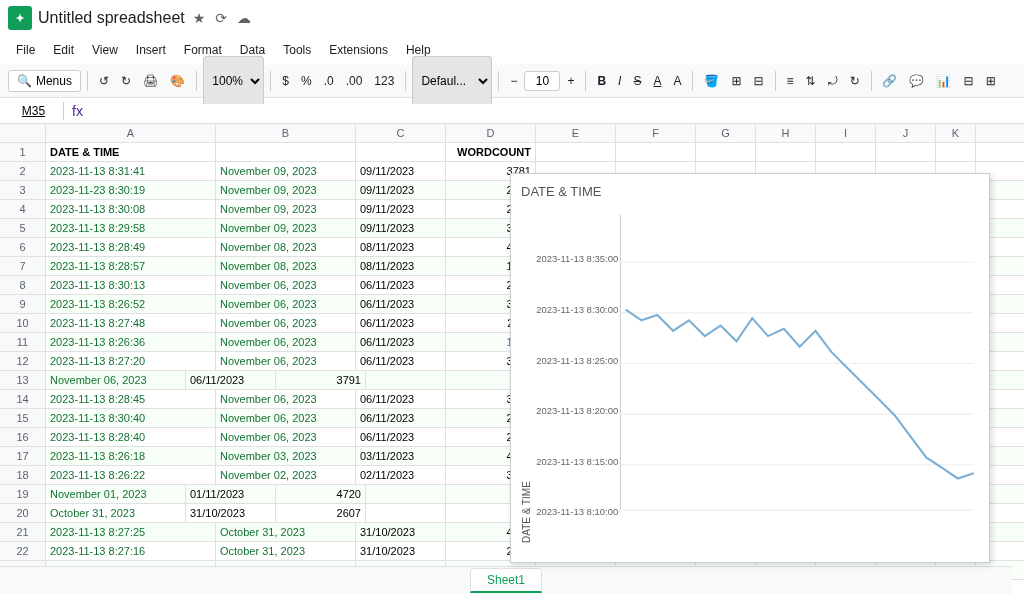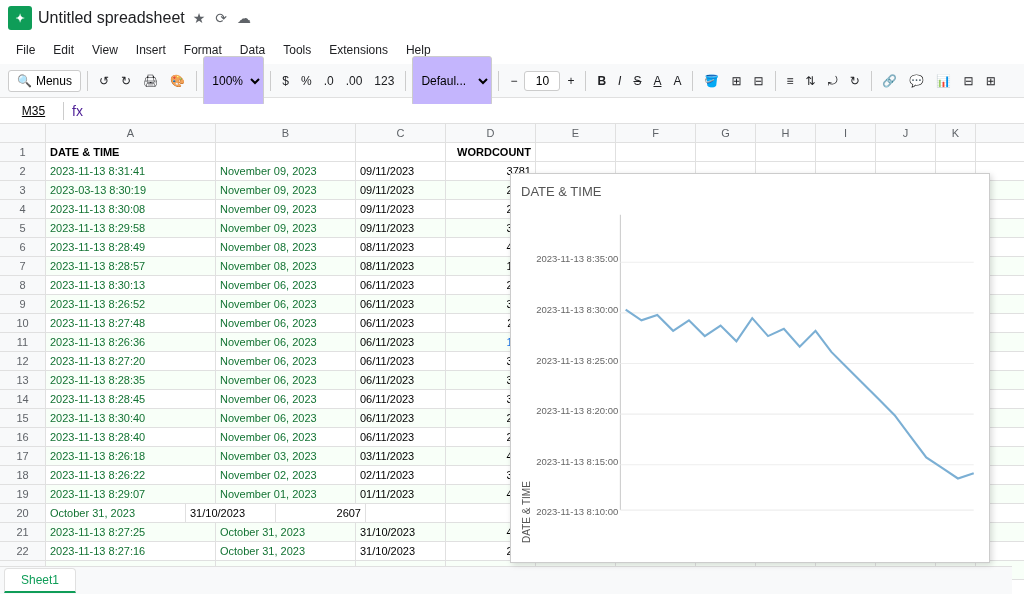--- a/index.html
+++ b/index.html
@@ -58,21 +58,21 @@
       border: none;
       background: none;
       display: flex; align-items: center;
     }
     .tb-separator { width: 1px; height: 20px; background: #ccc; margin: 0 4px; }
     .tb-select {
       border: 1px solid #ccc;
       border-radius: 3px;
       padding: 16px 4px;
       font-size: 12px;
-      background: #c4b5fd;
+      background: #e5e5e5;
       cursor: pointer;
     }
     .tb-font-size {
       width: 36px;
       border: 1px solid #ccc;
       border-radius: 3px;
       padding: 2px 4px;
       font-size: 12px;
       text-align: center;
     }
@@ -232,20 +232,21 @@
       display: flex;
       align-items: center;
       height: 28px;
       border-top: 1px solid #e0e0e0;
       background: #f8f9fa;
       padding: 0 4px;
       position: fixed;
       bottom: 0;
       left: 0;
       right: 12px;
+      justify-content: center;
     }
     .sheet-tab {
       padding: 4px 16px;
       font-size: 12px;
       border: 1px solid #e0e0e0;
       border-bottom: none;
       border-radius: 4px 4px 0 0;
       background: #fff;
       cursor: pointer;
       color: #202124;
@@ -405,21 +406,21 @@
           <div class="cell col-e"></div>
           <div class="cell col-f"></div>
           <div class="cell col-g"></div>
           <div class="cell col-h"></div>
           <div class="cell col-i"></div>
           <div class="cell col-j"></div>
           <div class="cell col-k"></div>
         </div>
         <div class="grid-row alt">
           <div class="row-num">3</div>
-          <div class="cell col-a cell-green">2023-03-13 8:30:19</div>
+          <div class="cell col-a cell-green">2023-11-23 8:30:19</div>
           <div class="cell col-b cell-green">November 09, 2023</div>
           <div class="cell col-c">09/11/2023</div>
           <div class="cell col-d">2873</div>
           <div class="cell col-e"></div>
           <div class="cell col-f"></div>
           <div class="cell col-g"></div>
           <div class="cell col-h"></div>
           <div class="cell col-i"></div>
           <div class="cell col-j"></div>
           <div class="cell col-k"></div>
@@ -545,21 +546,20 @@
           <div class="cell col-e"></div>
           <div class="cell col-f"></div>
           <div class="cell col-g"></div>
           <div class="cell col-h"></div>
           <div class="cell col-i"></div>
           <div class="cell col-j"></div>
           <div class="cell col-k"></div>
         </div>
         <div class="grid-row alt">
           <div class="row-num">13</div>
-          <div class="cell col-a cell-green">2023-11-13 8:28:35</div>
           <div class="cell col-b cell-green">November 06, 2023</div>
           <div class="cell col-c">06/11/2023</div>
           <div class="cell col-d">3791</div>
           <div class="cell col-e"></div>
           <div class="cell col-f"></div>
           <div class="cell col-g"></div>
           <div class="cell col-h"></div>
           <div class="cell col-i"></div>
           <div class="cell col-j"></div>
           <div class="cell col-k"></div>
@@ -629,21 +629,20 @@
           <div class="cell col-e"></div>
           <div class="cell col-f"></div>
           <div class="cell col-g"></div>
           <div class="cell col-h"></div>
           <div class="cell col-i"></div>
           <div class="cell col-j"></div>
           <div class="cell col-k"></div>
         </div>
         <div class="grid-row alt">
           <div class="row-num">19</div>
-          <div class="cell col-a cell-green">2023-11-13 8:29:07</div>
           <div class="cell col-b cell-green">November 01, 2023</div>
           <div class="cell col-c">01/11/2023</div>
           <div class="cell col-d">4720</div>
           <div class="cell col-e"></div>
           <div class="cell col-f"></div>
           <div class="cell col-g"></div>
           <div class="cell col-h"></div>
           <div class="cell col-i"></div>
           <div class="cell col-j"></div>
           <div class="cell col-k"></div>

